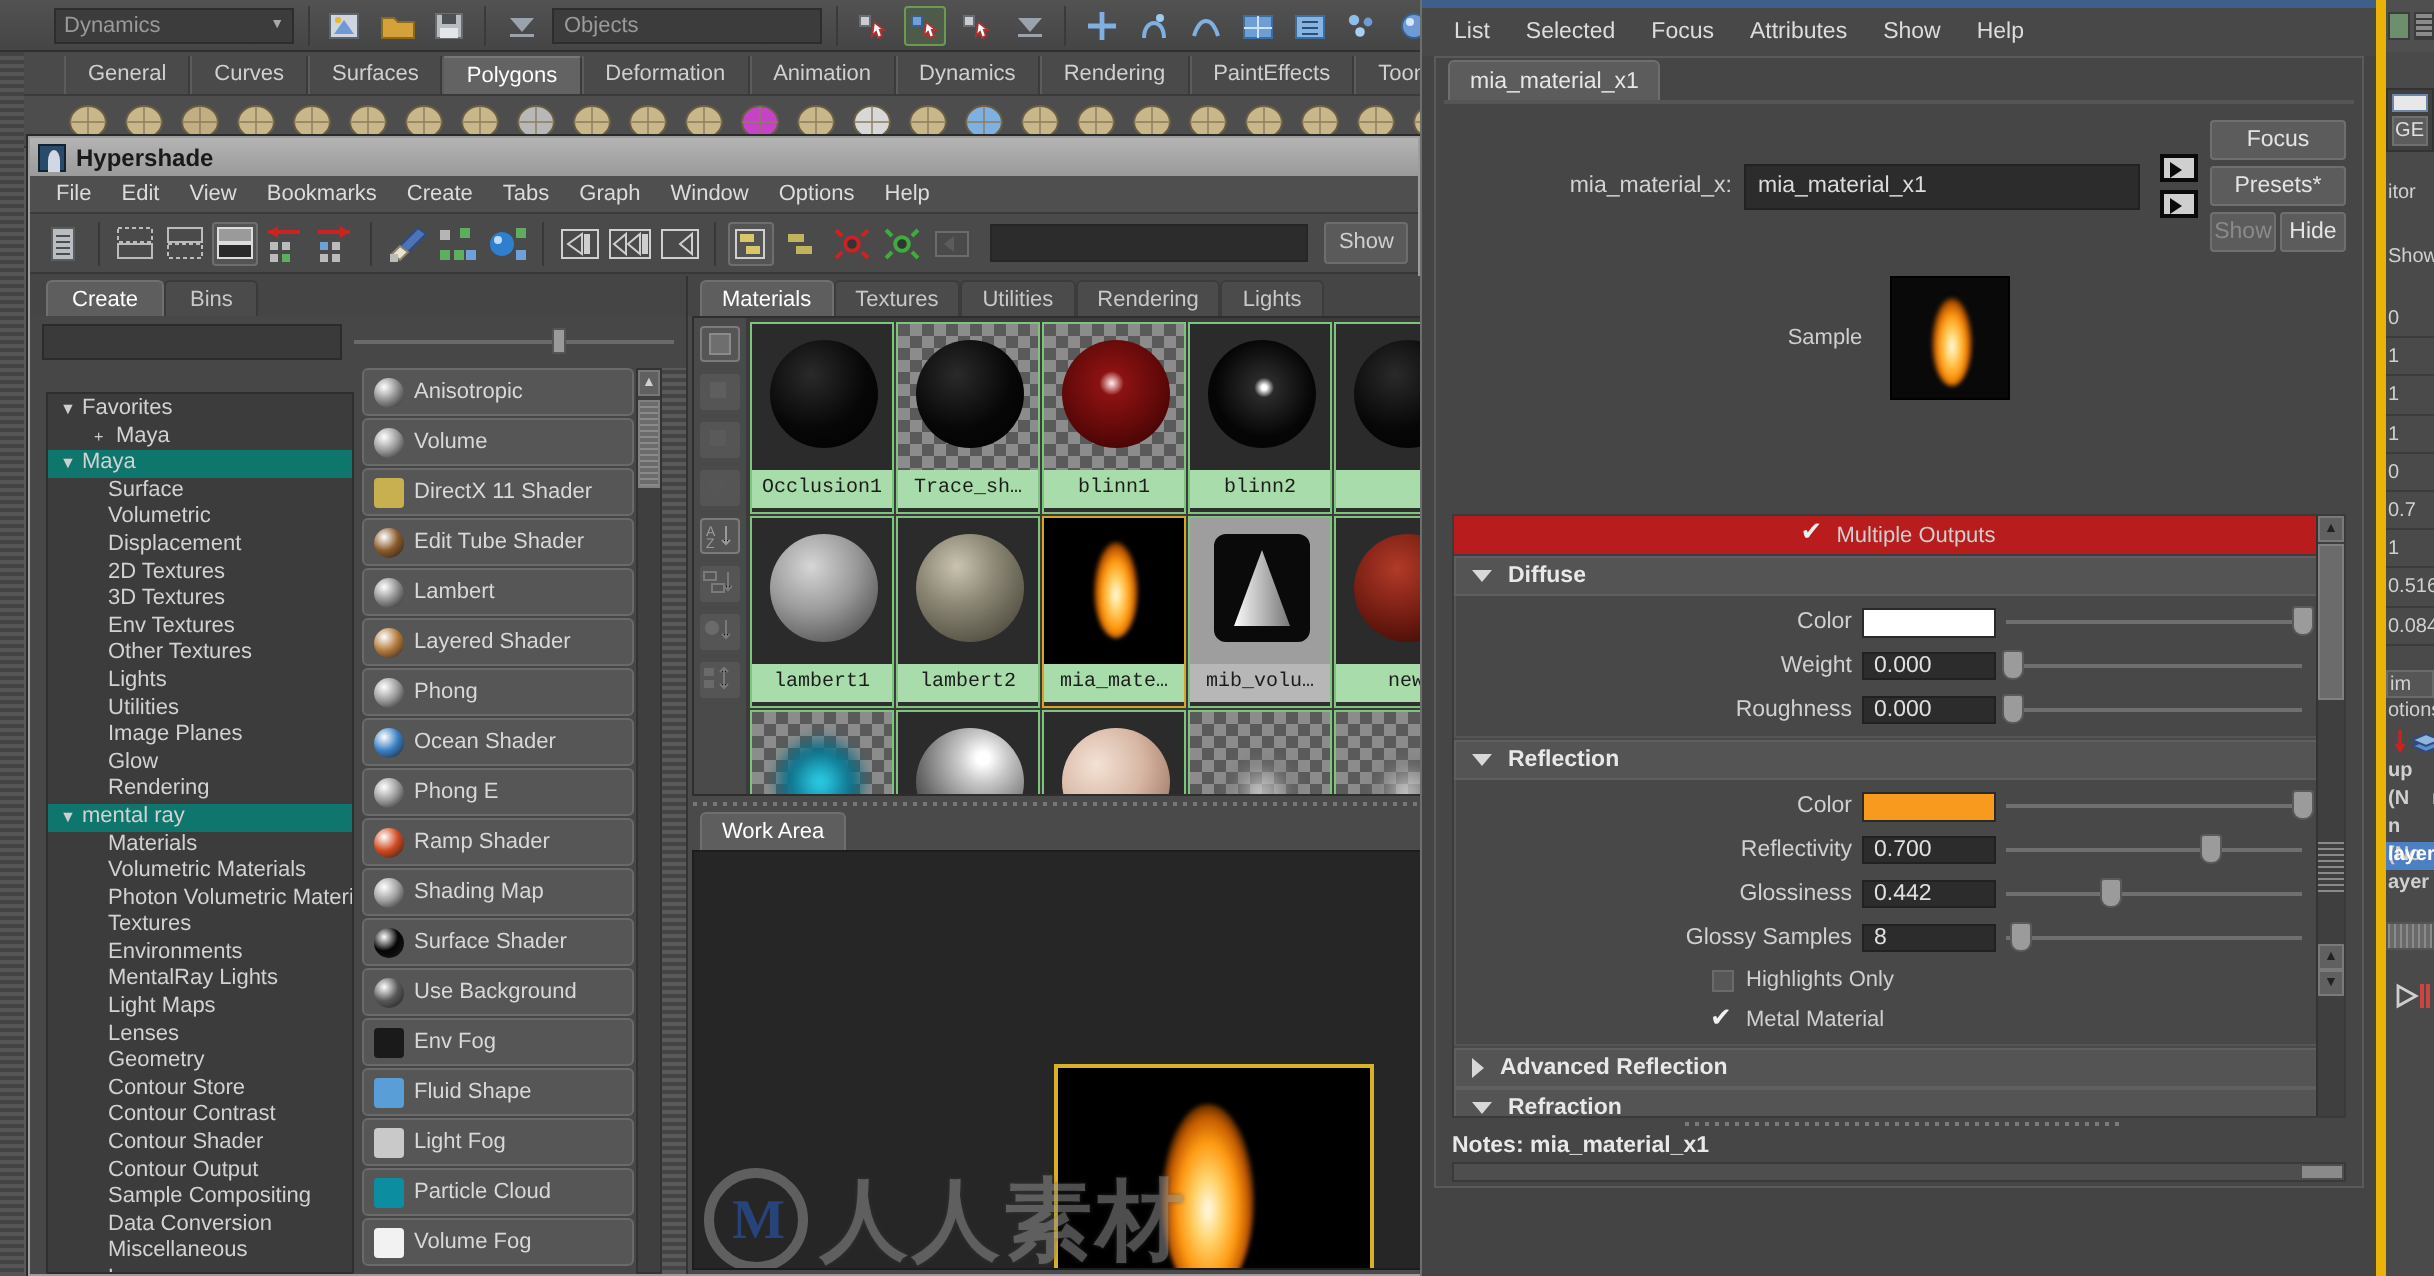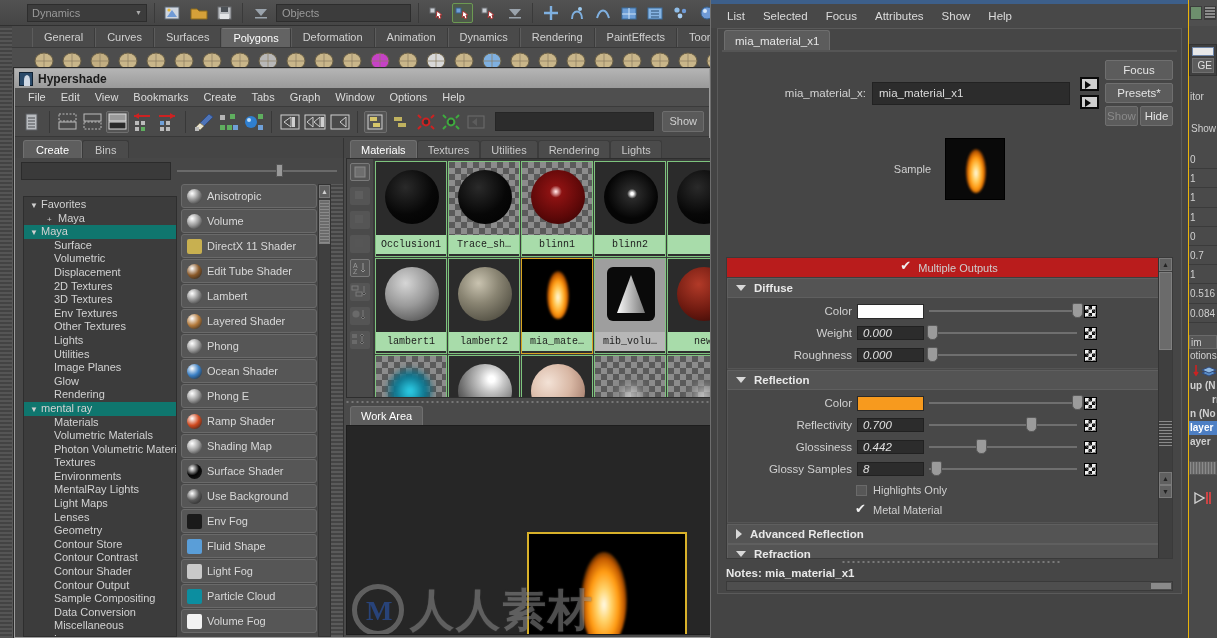--- a/index.html
+++ b/index.html
@@ -172,24 +172,24 @@
   .mo-row { height:20px; display:flex; align-items:center; justify-content:center; gap:6px; background:#b91c1c;
      border-bottom:1px solid #3e3e3e;}
   .chk { width:11px; height:11px; position:relative; display:inline-block;}
   .chk.checked:after { content:"\2714"; position:absolute; left:-1px; top:-4px; font-size:13px; color:#f0f0f0;}
   .chk.box { background:#575757; border:1px solid #6a6a6a;}
   .sect-head { height:20px; display:flex; align-items:center; gap:8px; padding-left:8px; background:#545454;
      border:1px solid #5f5f5f; color:#e8e8e8; font-weight:bold; font-size:11.5px;}
   .tri { width:0;height:0;}
   .tri.down { border-left:5px solid transparent;border-right:5px solid transparent;border-top:6px solid #d8d8d8;}
   .tri.right { border-top:5px solid transparent;border-bottom:5px solid transparent;border-left:6px solid #d8d8d8;}
-  .attrrow { height:22px; display:flex; align-items:center; gap:5px; padding-left:4px;}
+  .attrrow { height:22px; display:flex; align-items:center; gap:5px; padding-left:4px;justify-content:flex-end;}
   .attrlbl { width:120px; text-align:right; font-size:11.5px; color:#d0d0d0;}
   .attrfield { width:67px; height:14px; background:#2c2c2c; border:1px solid #212121; color:#e0e0e0;
-     font-size:11.5px; padding:0 5px; display:flex; align-items:center;font-style:italic;}
+     font-size:11.5px; padding:0 5px; display:flex; align-items:center;}
   .colorfield { width:67px; height:15px; border:1px solid #2a2a2a;}
   .sldr { position:relative; width:148px; height:18px;}
   .sldr .tr { position:absolute; left:0; right:0; top:8px; height:2px; background:#6f6f6f;}
   .sldr .kn { position:absolute; top:1px; width:11px; height:15px; background:#9b9b9b; border:1px solid #5a5a5a;
      border-radius:2px 2px 5px 5px;}
   .mapbtn { width:13px; height:13px; margin-left:2px;
      background-image:linear-gradient(45deg,#111 25%,transparent 25%,transparent 75%,#111 75%),
        linear-gradient(45deg,#111 25%,transparent 25%,transparent 75%,#111 75%);
      background-size:7px 7px; background-position:0 0,3.5px 3.5px; background-color:#efefef; border:1px solid #000;}
   .chkrow { height:20px; display:flex; align-items:center; gap:6px; padding-left:128px;}
@@ -201,21 +201,21 @@
      background-image:repeating-linear-gradient(0deg,#8a8a8a 0 1px,transparent 1px 3px);}
   .notesbar { position:absolute; left:8px; right:8px; bottom:6px; height:28px;}
   .notes-dots { height:6px; background-image:repeating-linear-gradient(90deg,#7a7a7a 0 2px,transparent 2px 5px);
      background-size:5px 2px; background-repeat:repeat-x; background-position:center center; width:220px; margin:0 auto;}
   .noteslbl { font-size:11.5px; font-weight:bold; color:#e8e8e8; padding-top:2px;}
   .notesfield { height:10px; background:#4e4e4e; border:1px solid #3a3a3a; margin-top:2px; position:relative;}
   .notesfield:after{content:""; position:absolute; right:1px; top:1px; width:20px; bottom:1px; background:#8a8a8a;}
 
   
   #faright { position:absolute; left:1188px; top:0; width:29px; height:638px; background:#4a4a4a;
-     border-left:1px solid #eab308; font-size:10px; color:#d0d0d0; overflow:hidden;}
+     border-left:5px solid #eab308; font-size:10px; color:#d0d0d0; overflow:hidden;}
   .fr-top { height:26px; background:#4f4f4f; display:flex; align-items:center; gap:2px; padding-left:1px;}
   .fr-icon { width:12px; height:14px; background:#6d8f6d; border:1px solid #3c3c3c;}
   .fr-icon.b { background:#8a8a8a;
      background-image:repeating-linear-gradient(0deg,#3a3a3a 0 1px,transparent 1px 3px);}
   .fr-render { margin-top:18px; background:#3f3f3f; border:1px solid #333; padding:2px;}
   .fr-render .bar { height:9px; background:#e8e8e8; border:1px solid #6f86a8; }
   .fr-render .ge { height:15px; background:#5c5c5c; border:1px solid #6f6f6f; margin-top:2px;
      font-size:10px; text-align:right; padding-right:1px; line-height:13px; color:#e0e0e0;}
   .fr-label { height:14px; line-height:14px; padding-left:1px;}
   .fr-num { height:19.2px; line-height:19.2px; border-bottom:1px solid #3b3b3b; background:#4a4a4a; padding-left:1px;}

